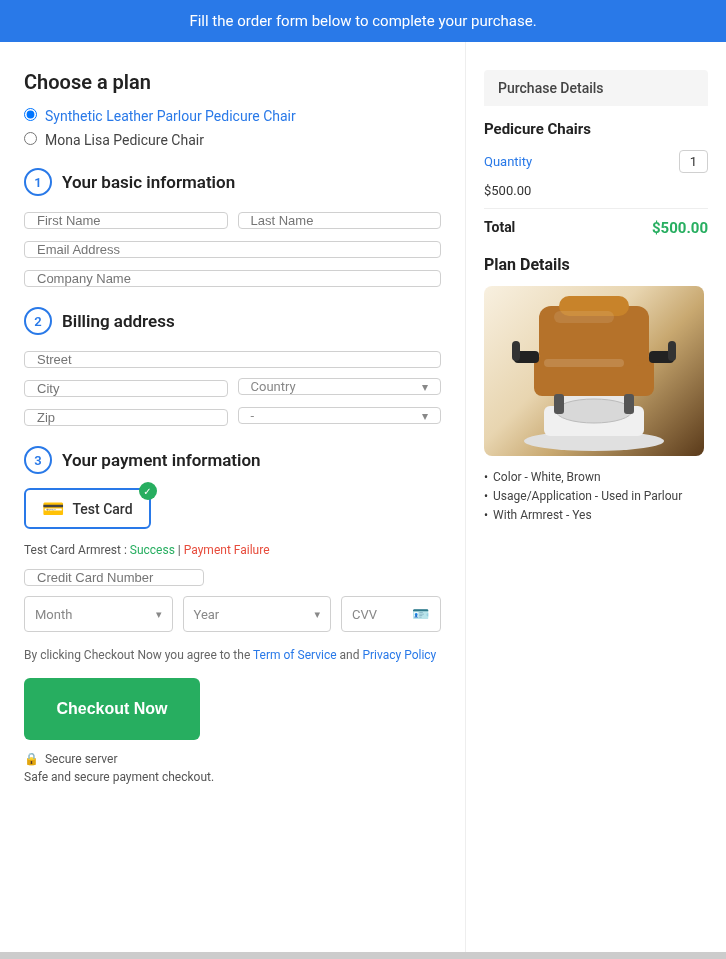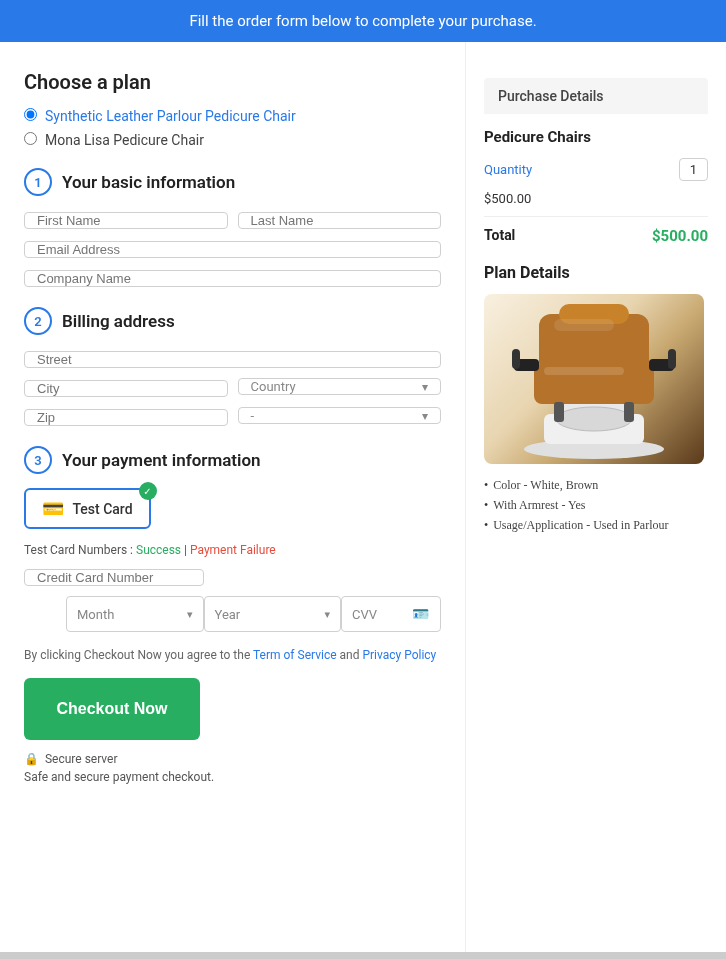--- a/index.html
+++ b/index.html
@@ -22,21 +22,21 @@
       margin: 0;
       min-height: 910px;
     }
     .left-panel {
       flex: 1;
       padding: 28px 24px;
       border-right: 1px solid #eee;
     }
     .right-panel {
       width: 260px;
-      padding: 36px 18px;
+      padding: 28px 18px;
     }
 
     
     .section-title {
       font-size: 20px;
       font-weight: 600;
       color: #222;
       margin-bottom: 14px;
     }
     .plan-option {
@@ -146,22 +146,22 @@
     }
     .test-card-info a { color: #27ae60; text-decoration: none; }
     .test-card-info a.failure { color: #e74c3c; }
 
     .cc-number-input {
       width: 180px;
       margin-bottom: 10px;
     }
     .payment-row {
       display: flex;
-      margin-bottom: 14px;
-      margin-left: 42px;
+      gap: 10px;
+      margin-bottom: 14px;
     }
     .month-select, .year-select {
       flex: 1;
       display: flex;
       align-items: center;
       justify-content: space-between;
       border: 1px solid #d0d0d0;
       border-radius: 4px;
       padding: 9px 10px;
       font-size: 13px;
@@ -280,21 +280,20 @@
       list-style: none;
       padding: 0;
     }
     .feature-list li {
       font-size: 12px;
       color: #444;
       margin-bottom: 5px;
       display: flex;
       align-items: flex-start;
       gap: 5px;
-      font-family: Liberation Serif, serif;
     }
     .feature-list li::before {
       content: '•';
       color: #333;
       flex-shrink: 0;
     }
   </style>
 </head>
 <body>
 
@@ -387,21 +386,21 @@
       <span class="step-title">Your payment information</span>
     </div>
 
     <div class="card-selector">
       <span class="card-icon">💳</span>
       <span class="card-label">Test Card</span>
       <div class="check-badge">✓</div>
     </div>
 
     <div class="test-card-info">
-      <span>Test Card Numbers : </span><a href="#">Success</a><span> | </span><a href="#" class="failure">Payment Failure</a>
+      <span>Test Card Armrest : </span><a href="#">Success</a><span> | </span><a href="#" class="failure">Payment Failure</a>
     </div>
 
     <div class="cc-number-input">
       <input type="text" placeholder="Credit Card Number" style="">
     </div>
 
     <div class="payment-row">
       <div class="month-select">
         <span>Month</span>
         <span style="font-size:11px;color:#888;">▾</span>
@@ -479,18 +478,18 @@
         <rect x="140" y="108" width="10" height="20" rx="3" fill="#555"></rect>
 
         <rect x="60" y="73" width="80" height="8" rx="4" fill="rgba(255,255,255,0.15)"></rect>
 
         <rect x="70" y="25" width="60" height="12" rx="6" fill="rgba(255,255,255,0.1)"></rect>
       </svg>
     </div>
 
     <ul class="feature-list">
     <li>Color - White, Brown</li>
+        <li>Usage/Application - Used in Parlour</li>
         <li>With Armrest - Yes</li>
-        <li>Usage/Application - Used in Parlour</li>
       </ul>
 
   </div>
 </div>
 
 </body></html>

